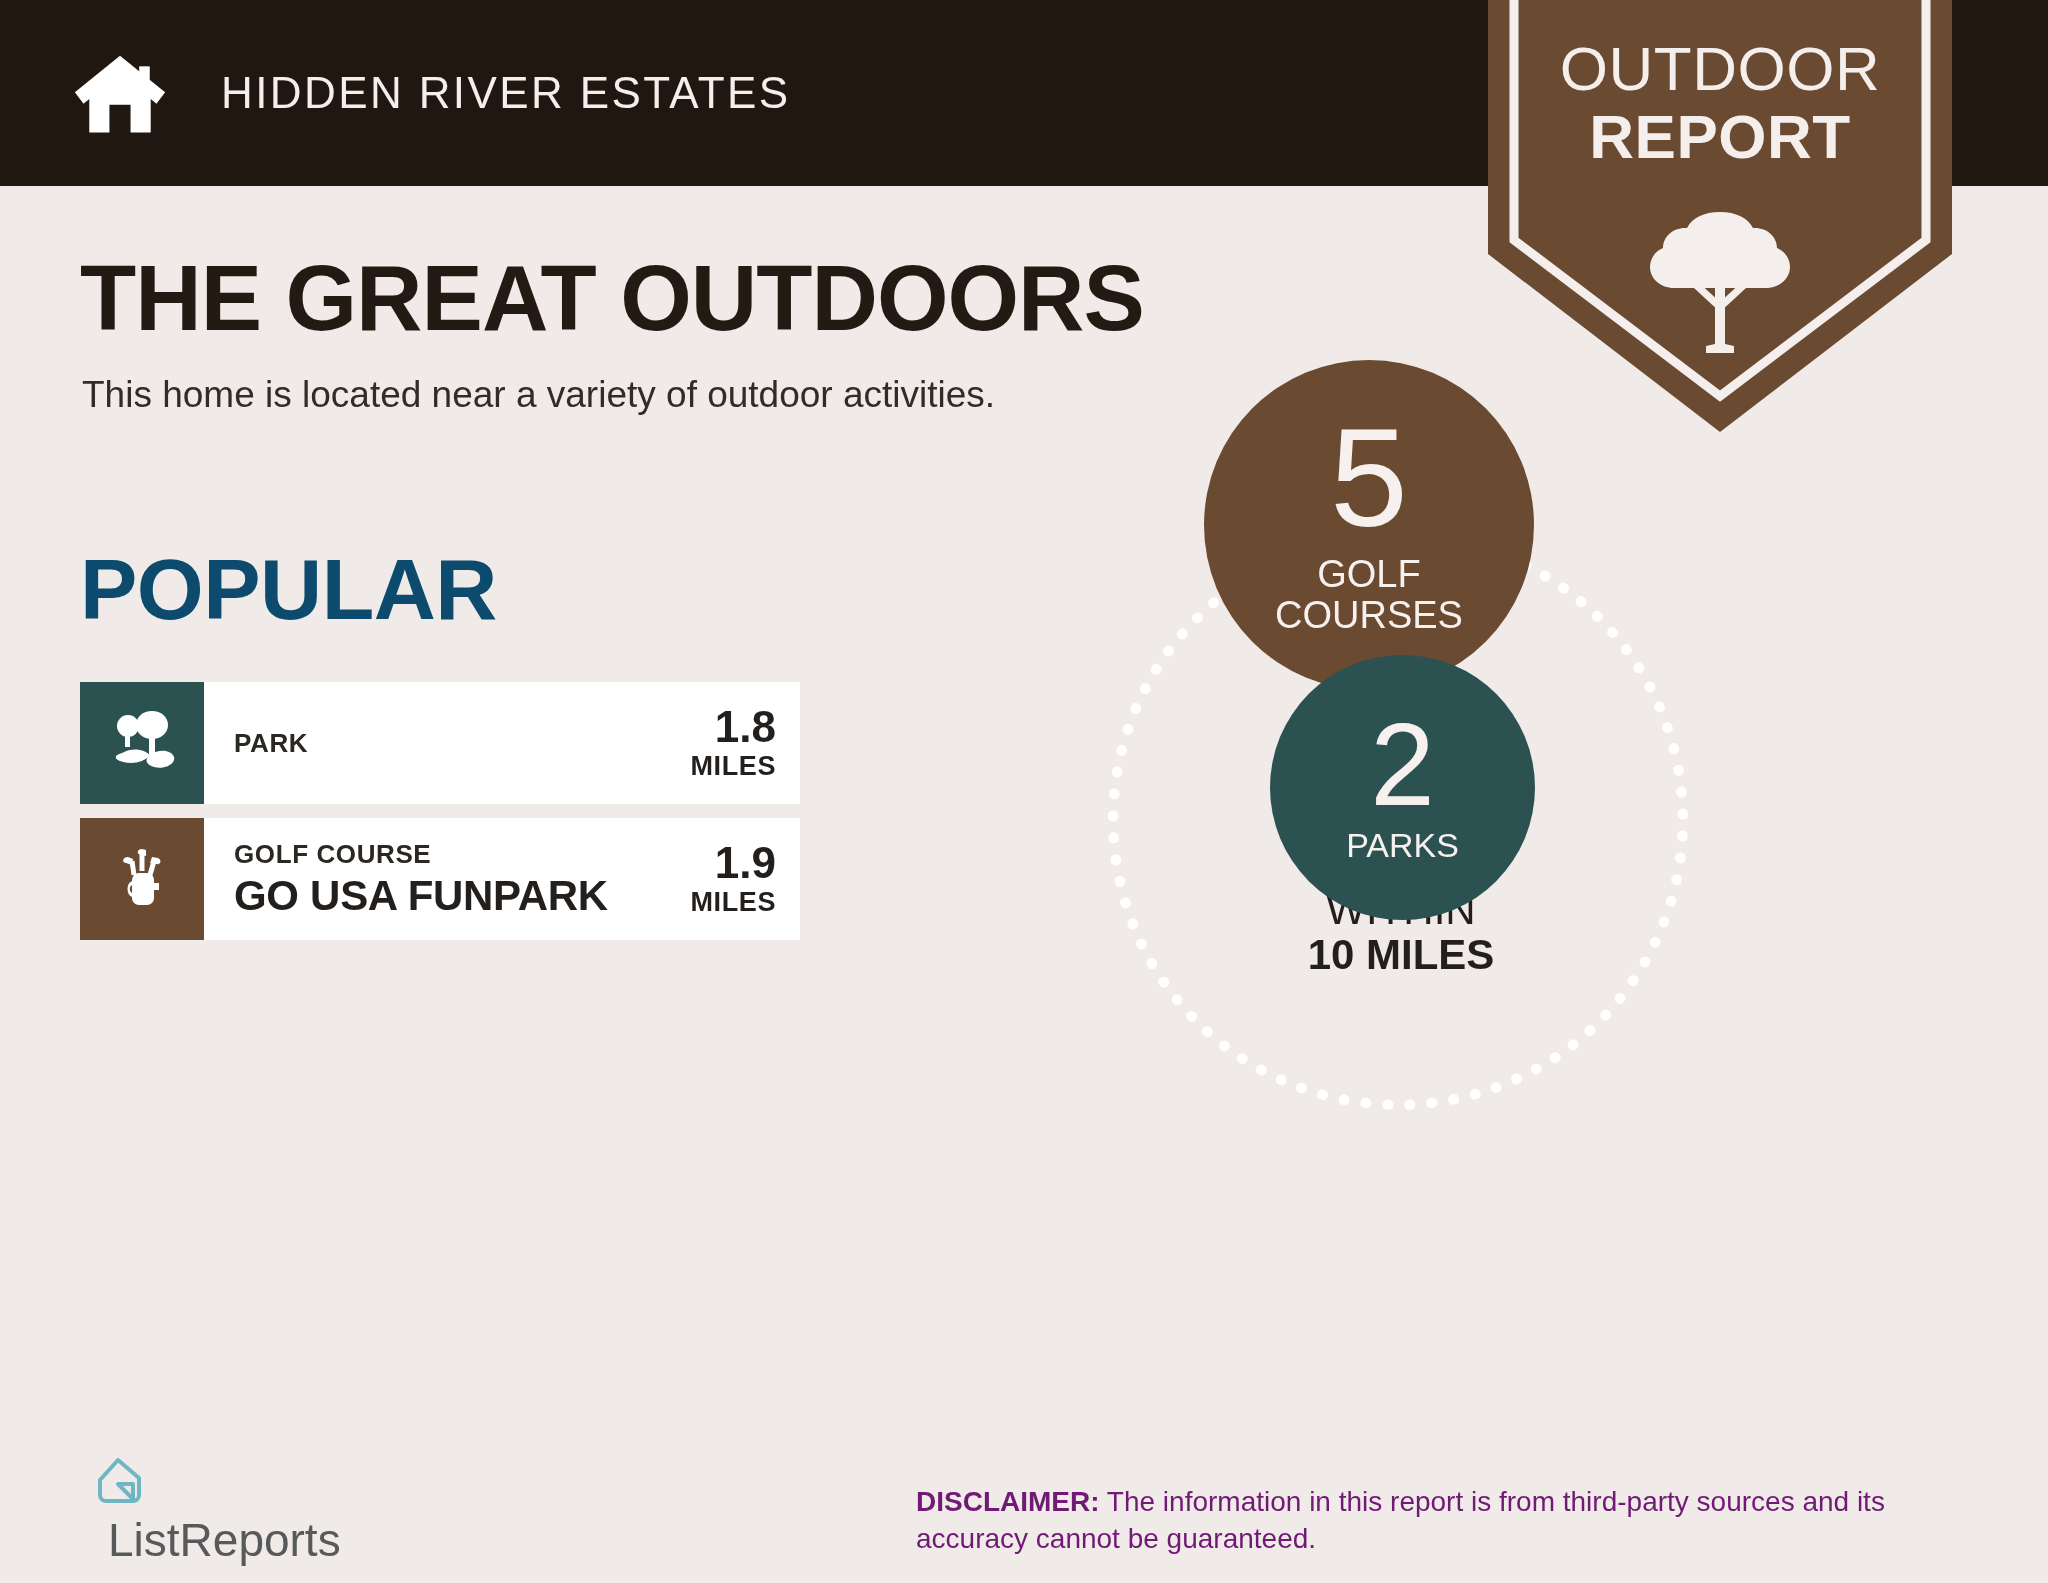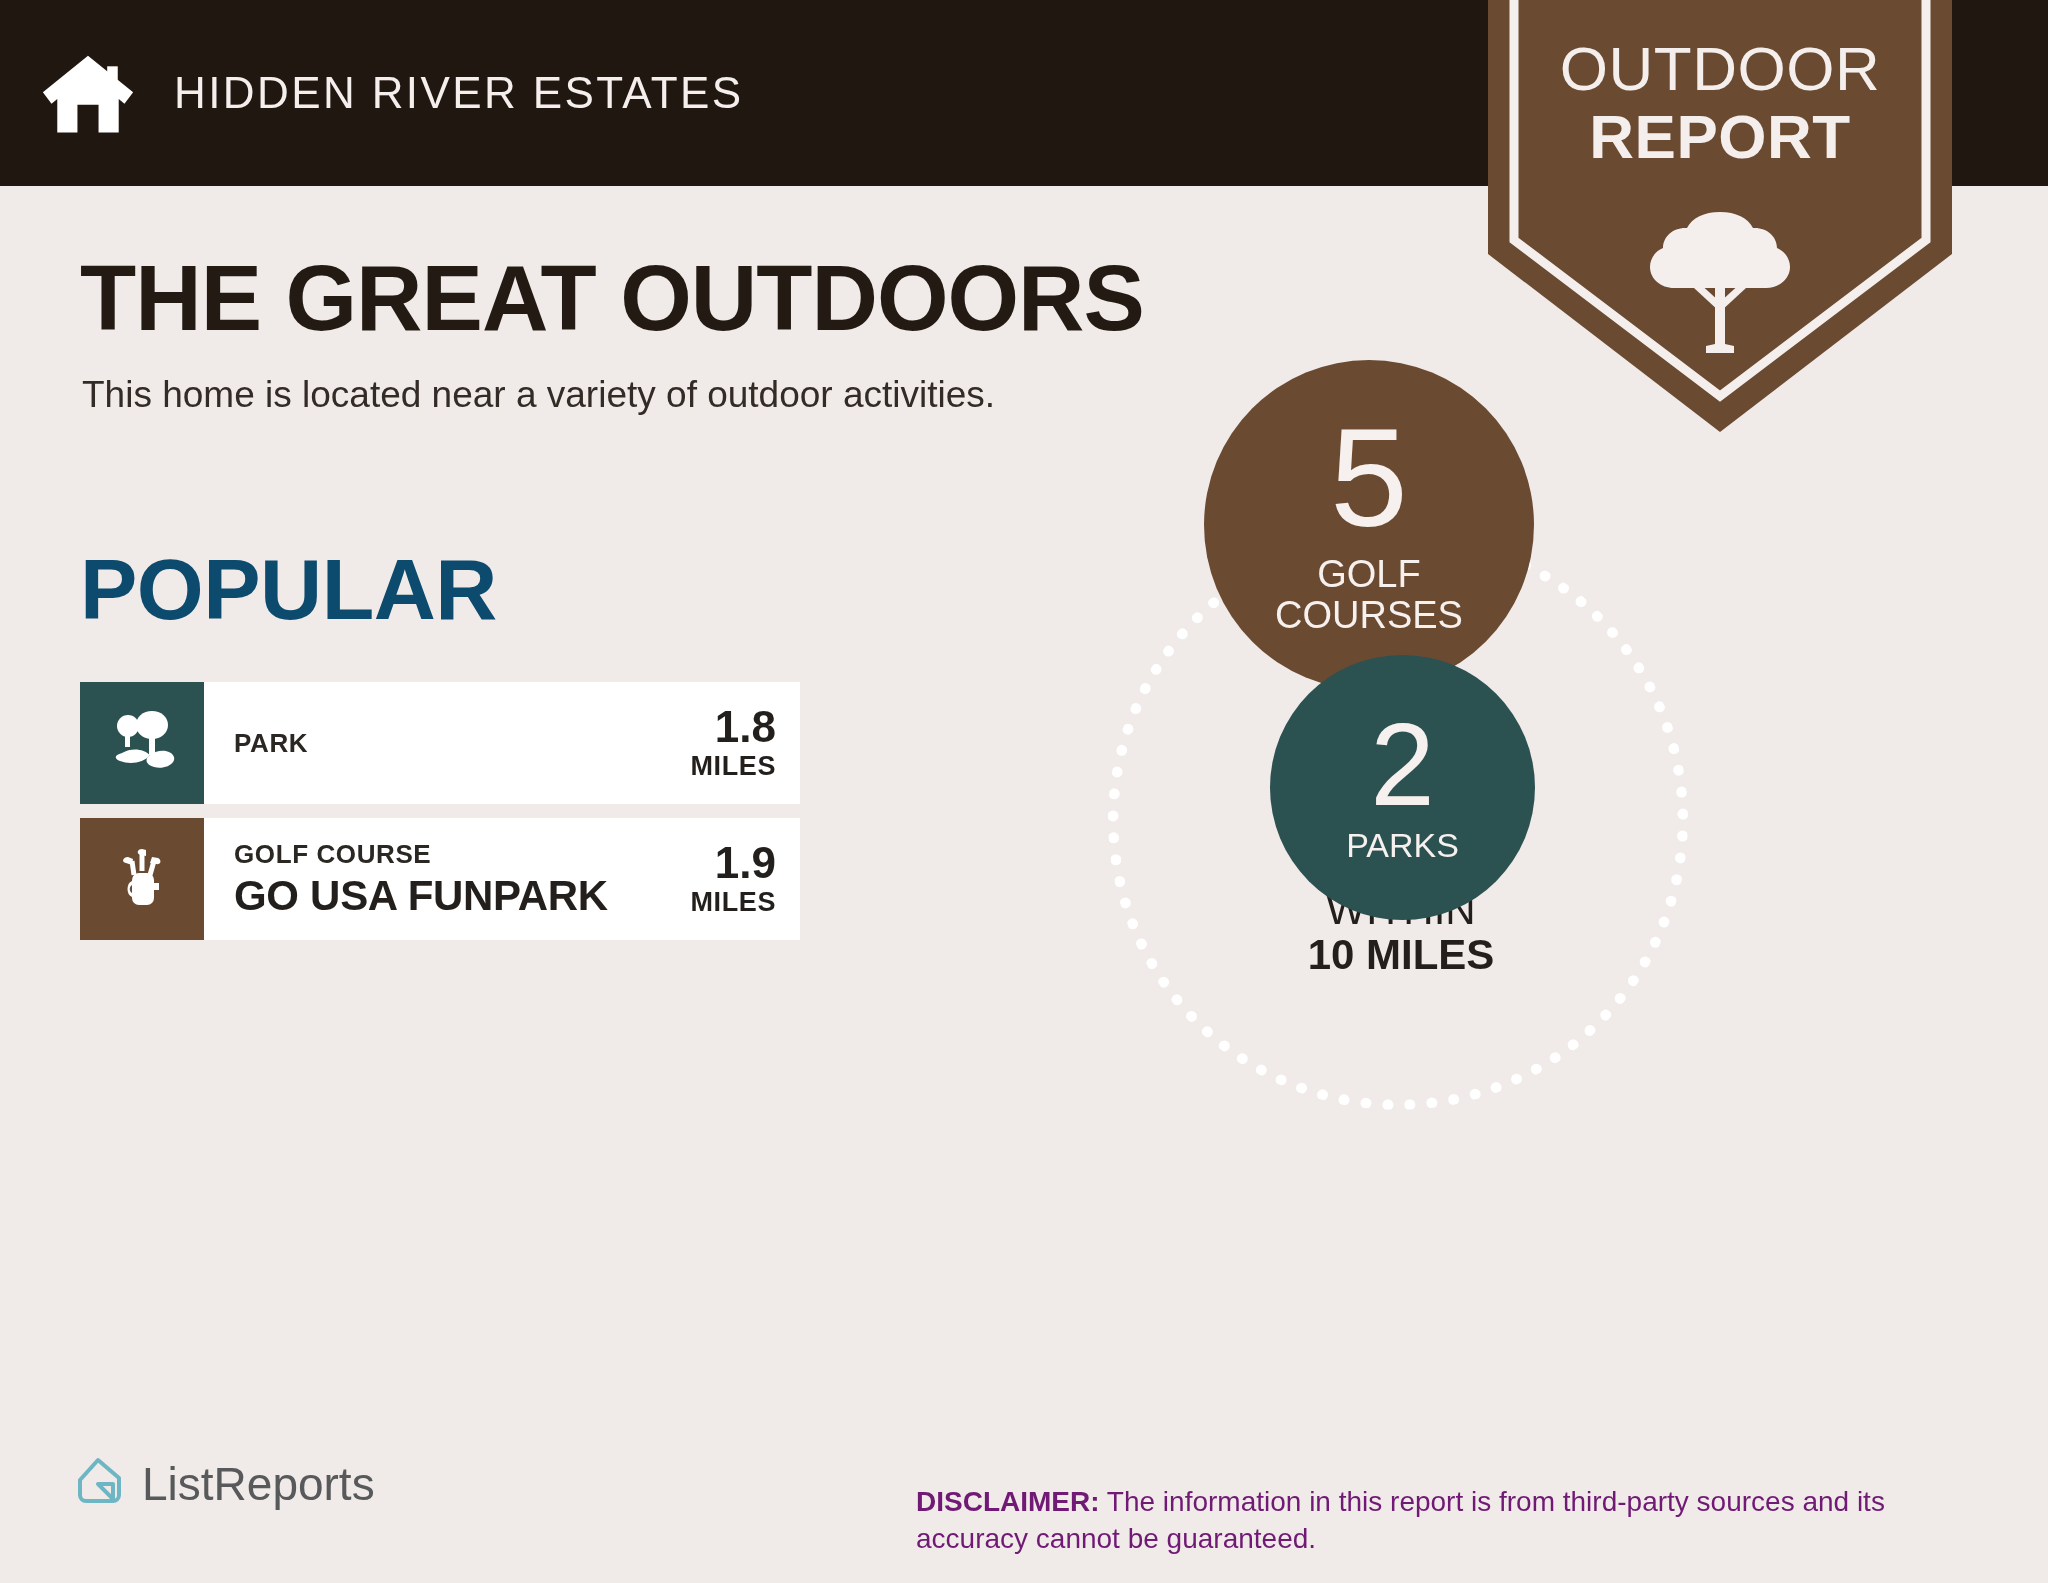--- a/index.html
+++ b/index.html
@@ -10,22 +10,23 @@
     position:relative;
     overflow:hidden;
   }
 
   
   .header {
     position:absolute; top:0; left:0;
     width:2048px; height:186px;
     background:#201711;
     display:flex; align-items:center;
-    padding-left:40px;
+    padding-left:72px;
     z-index:2;
+    gap:15px;
   }
   .header-house { width:96px; height:86px; flex:0 0 auto; }
   .header-title {
     color:#f4efec;
     font-size:44px;
     letter-spacing:2.4px;
     margin-left:38px;
     font-weight:400;
     white-space:nowrap;
   }
@@ -109,21 +110,21 @@
   .bubble-golf { top:-40px; left:124px; width:330px; height:330px; background:#6b4a32; }
   .bubble-parks { top:255px; left:190px; width:265px; height:265px; background:#2c5151; }
   .bubble-num { font-weight:300; line-height:0.92; }
   .bubble-golf .bubble-num { font-size:140px; }
   .bubble-parks .bubble-num { font-size:116px; }
   .bubble-label { font-weight:300; text-align:center; line-height:1.08; }
   .bubble-golf .bubble-label { font-size:38px; margin-top:12px; }
   .bubble-parks .bubble-label { font-size:34px; margin-top:8px; }
 
   
-  .footer-logo { position:absolute; top:1455px; left:72px; display:flex; align-items:center; }
+  .footer-logo { position:absolute; top:1455px; left:92px; display:flex; align-items:flex-start;flex-direction:column; }
   .footer-logo svg { width:54px; height:54px; }
   .footer-logo-text { font-size:46px; color:#58595b; margin-left:16px; font-weight:400; }
   .disclaimer {
     position:absolute; top:1472px; left:916px; width:1070px;
     font-size:28px; color:#701a75; line-height:1.32;margin-top:12px;
   }
   .disclaimer b { font-weight:700; }
 </style>
 </head>
 <body>

